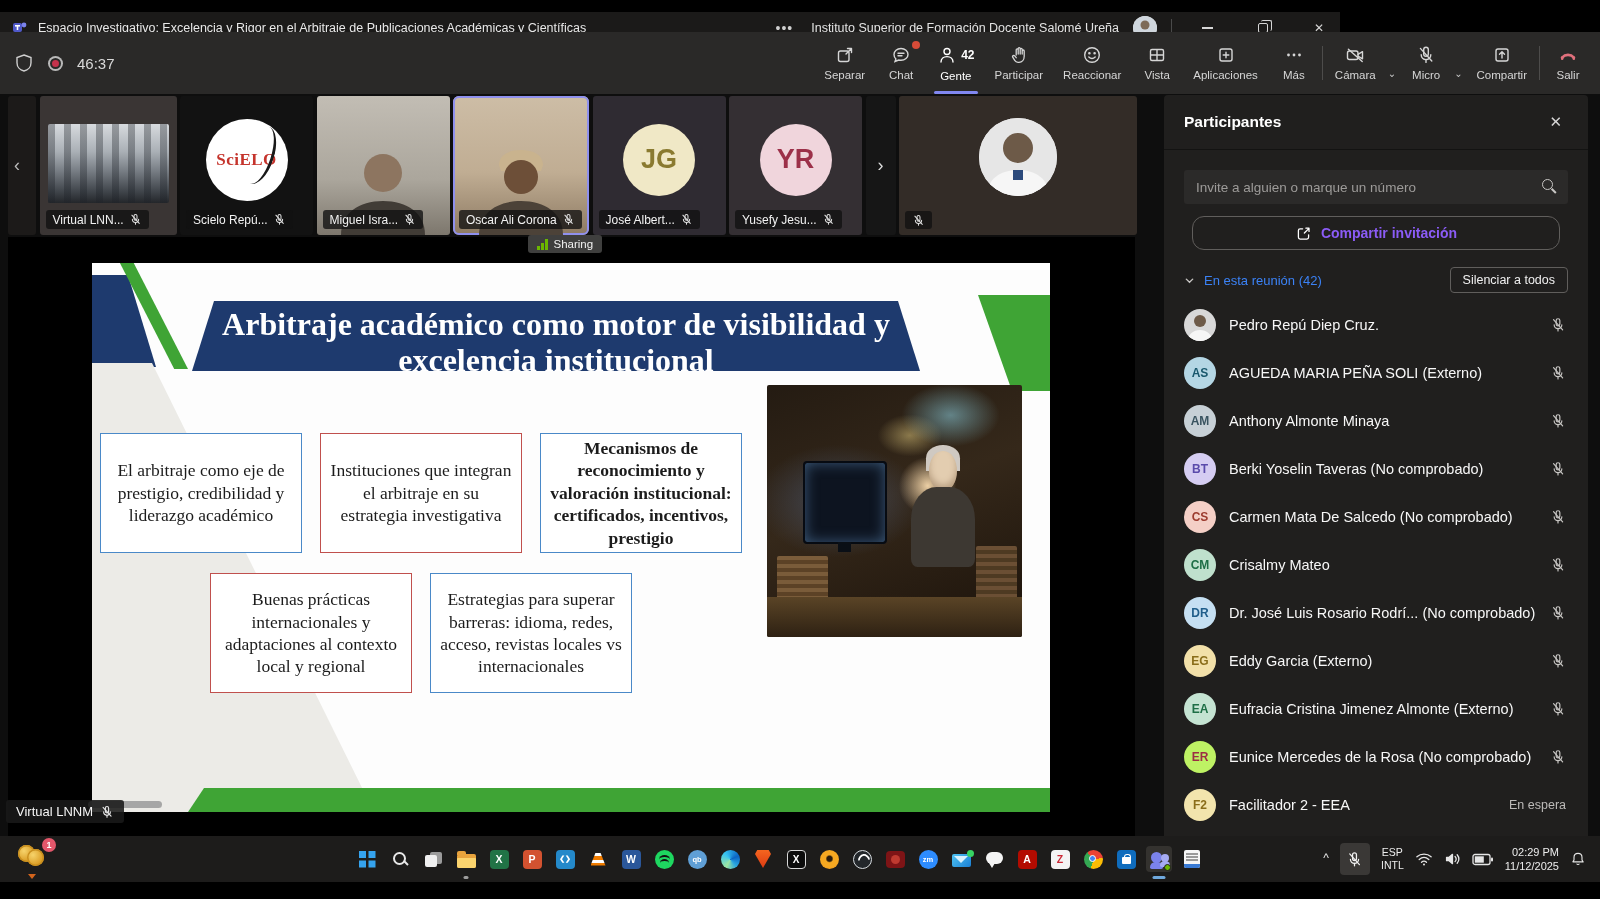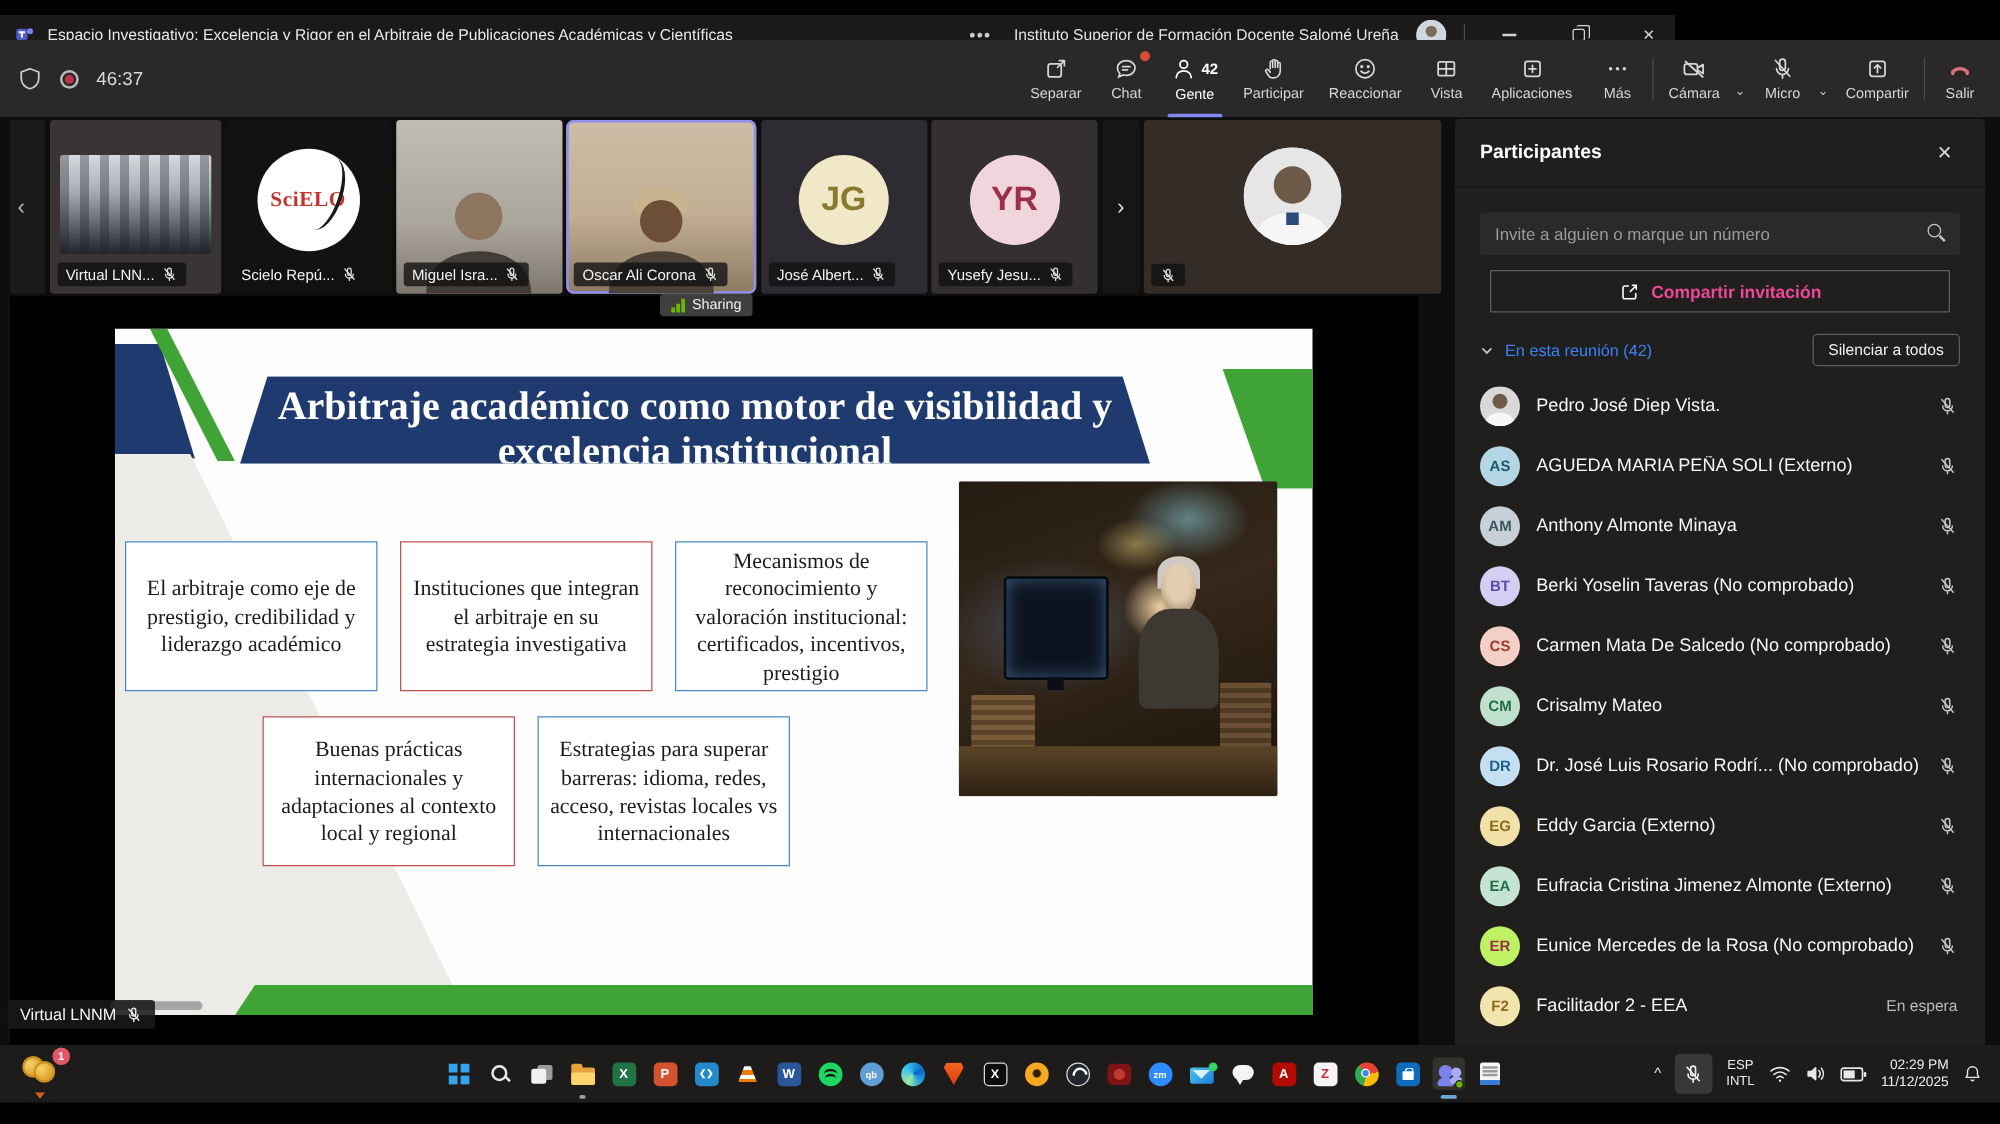--- a/index.html
+++ b/index.html
@@ -106,21 +106,21 @@
   #panel { position:absolute; left:1164px; top:95px; width:424px; height:741px; background:#201f1e; border-radius:4px 4px 0 0; overflow:hidden; }
   .panel-head { height:55px; display:flex; align-items:center; justify-content:space-between; padding:0 20px; border-bottom:1px solid #131312; }
   .panel-title { font-size:15.5px; font-weight:bold; color:#fff; }
   .panel-close { color:#d6d6d6; font-size:15px; padding:4px 6px; }
   .searchwrap { position:relative; margin:20px 20px 0; }
   .searchwrap input { width:100%; height:34px; background:#2b2a29; border:none; border-radius:3px; color:#eee; font-size:13.5px; padding:0 36px 0 12px; font-family:"Liberation Sans",sans-serif; outline:none; }
   .searchwrap input::placeholder { color:#9d9b99; }
   .search-ico { position:absolute; right:11px; top:9px; width:15px; height:15px; }
   .search-ico::before { content:""; position:absolute; left:0; top:0; width:9px; height:9px; border:1.6px solid #c8c6c4; border-radius:50%; }
   .search-ico::after { content:""; position:absolute; right:1px; bottom:0; width:6px; height:1.6px; background:#c8c6c4; transform:rotate(45deg); transform-origin:right; }
-  .invite-btn { margin:12px 28px 0; height:34px; border:1px solid #605e5c; border-radius:1px; display:flex; align-items:center; justify-content:center; gap:9px; font-size:14px; font-weight:bold; color:#ec4899; background:transparent; }
+  .invite-btn { margin:12px 28px 0; height:34px; border:1px solid #605e5c; border-radius:12px; display:flex; align-items:center; justify-content:center; gap:9px; font-size:14px; font-weight:bold; color:#8b5cf6; background:transparent; }
   .section-row { margin:15px 20px 0; height:30px; display:flex; align-items:center; }
   .sec-chev { color:#c8c6c4; margin-right:9px; }
   .sec-label { font-size:13px; color:#3b82f6; }
   .muteall-btn { margin-left:auto; border:1px solid #605e5c; border-radius:4px; padding:5px 12px; font-size:12.5px; color:#f0f0f0; background:transparent; }
   #plist { margin-top:6px; }
   .prow { height:48px; display:flex; align-items:center; padding:0 22px 0 20px; }
   .pav { width:32px; height:32px; border-radius:50%; flex:none; display:flex; align-items:center; justify-content:center; font-size:12px; font-weight:bold; overflow:hidden; }
   .pname { margin-left:13px; font-size:14.5px; color:#f7f7f7; white-space:nowrap; overflow:hidden; text-overflow:ellipsis; flex:1; }
   .prow .micoff { color:#c8c6c4; margin-left:10px; }
   .pstatus { margin-left:10px; font-size:12.5px; color:#bcbab8; white-space:nowrap; }
@@ -407,21 +407,21 @@
           <span>Miguel Isra...</span>
           <svg class="micoff" viewBox="0 0 20 20" width="13" height="13" fill="none" stroke="currentColor" stroke-width="1.6" stroke-linecap="round">
             <rect x="7.7" y="2.2" width="4.6" height="9" rx="2.3"></rect>
             <path d="M5.2 9.8a4.8 4.8 0 0 0 9.6 0"></path>
             <path d="M10 14.6v2.8"></path>
             <path d="M4.4 3.4l11.4 12.6"></path>
           </svg>
         </div>
     </div>
 
-    <div class="tile photo-wall-b active" style="width:152px;">
+    <div class="tile photo-wall-b active" style="width:136px;">
       <span class="sil">
           <svg width="104" height="92" viewBox="0 0 104 92">
             <path d="M30 22c0-10 10-15 22-15s22 5 22 15l-2 6H32z" fill="#c9b38e"></path>
             <circle cx="52" cy="34" r="17" fill="#6d4f38"></circle>
             <path d="M10 92c0-22 18-34 42-34s42 12 42 34z" fill="#4c4238"></path>
           </svg>
         </span>
       <div class="pill">
           <span>Oscar Ali Corona</span>
           <svg class="micoff" viewBox="0 0 20 20" width="13" height="13" fill="none" stroke="currentColor" stroke-width="1.6" stroke-linecap="round">
@@ -496,21 +496,21 @@
       <div class="deco" style="left:4px;top:0;width:92px;height:106px;background:#3fa435;clip-path:polygon(26% 0,41% 0,100% 100%,85% 100%);"></div>
       <div class="deco" style="left:0;top:100px;width:300px;height:449px;background:#ecebe7;clip-path:polygon(0 0,60px 0,282px 100%,0 100%);"></div>
       <div class="banner">
         <div class="banner-text">Arbitraje académico como motor de visibilidad y excelencia institucional</div>
       </div>
       <div class="deco" style="left:886px;top:32px;width:72px;height:96px;background:#3fa435;clip-path:polygon(0 0,100% 0,100% 100%,34px 100%);"></div>
       <div class="deco" style="left:96px;top:525px;width:862px;height:24px;background:#3fa435;clip-path:polygon(16px 0,100% 0,100% 100%,0 100%);"></div>
 
       <div class="sbox b-blue" style="left:8px;top:170px;">El arbitraje como eje de prestigio, credibilidad y liderazgo académico</div>
       <div class="sbox b-red" style="left:228px;top:170px;">Instituciones que integran el arbitraje en su estrategia investigativa</div>
-      <div class="sbox b-blue" style="left:448px;top:170px;">Mecanismos de reconocimiento y valoración institucional: certificados, incentivos, prestigio</div>
+      <div class="sbox b-blue" style="left:448px;top:170px;font-weight:bold;">Mecanismos de reconocimiento y valoración institucional: certificados, incentivos, prestigio</div>
       <div class="sbox b-red" style="left:118px;top:310px;">Buenas prácticas internacionales y adaptaciones al contexto local y regional</div>
       <div class="sbox b-blue" style="left:338px;top:310px;">Estrategias para superar barreras: idioma, redes, acceso, revistas locales vs internacionales</div>
 
       <div class="slide-photo">
         <div class="monitor"></div>
         <div class="p-person">
           <div class="p-hair"></div>
             <div class="p-head"></div>
             <div class="p-body"></div>
         </div>
@@ -562,21 +562,21 @@
 
   <div id="plist">
     <div class="prow">
       <span class="pav">
           <svg viewBox="0 0 32 32" width="32" height="32">
             <rect width="32" height="32" fill="#d8d8d8"></rect>
             <circle cx="16" cy="12" r="6" fill="#6d5a48"></circle>
             <path d="M4 32c0-7 5.4-11 12-11s12 4 12 11z" fill="#f6f6f6"></path>
           </svg>
         </span>
-      <span class="pname">Pedro José Diep Vista.</span>
+      <span class="pname">Pedro Repú Diep Cruz.</span>
       <svg class="micoff" viewBox="0 0 20 20" width="16" height="16" fill="none" stroke="#c8c6c4" stroke-width="1.5" stroke-linecap="round">
           <rect x="7.7" y="2.2" width="4.6" height="9" rx="2.3"></rect>
           <path d="M5.2 9.8a4.8 4.8 0 0 0 9.6 0"></path>
           <path d="M10 14.6v2.8"></path>
           <path d="M4.4 3.4l11.4 12.6"></path>
         </svg>
     </div>
     <div class="prow">
       <span class="pav" style="background:#b4d6e4;color:#19586d;">AS</span>
       <span class="pname">AGUEDA MARIA PEÑA SOLI (Externo)</span>

